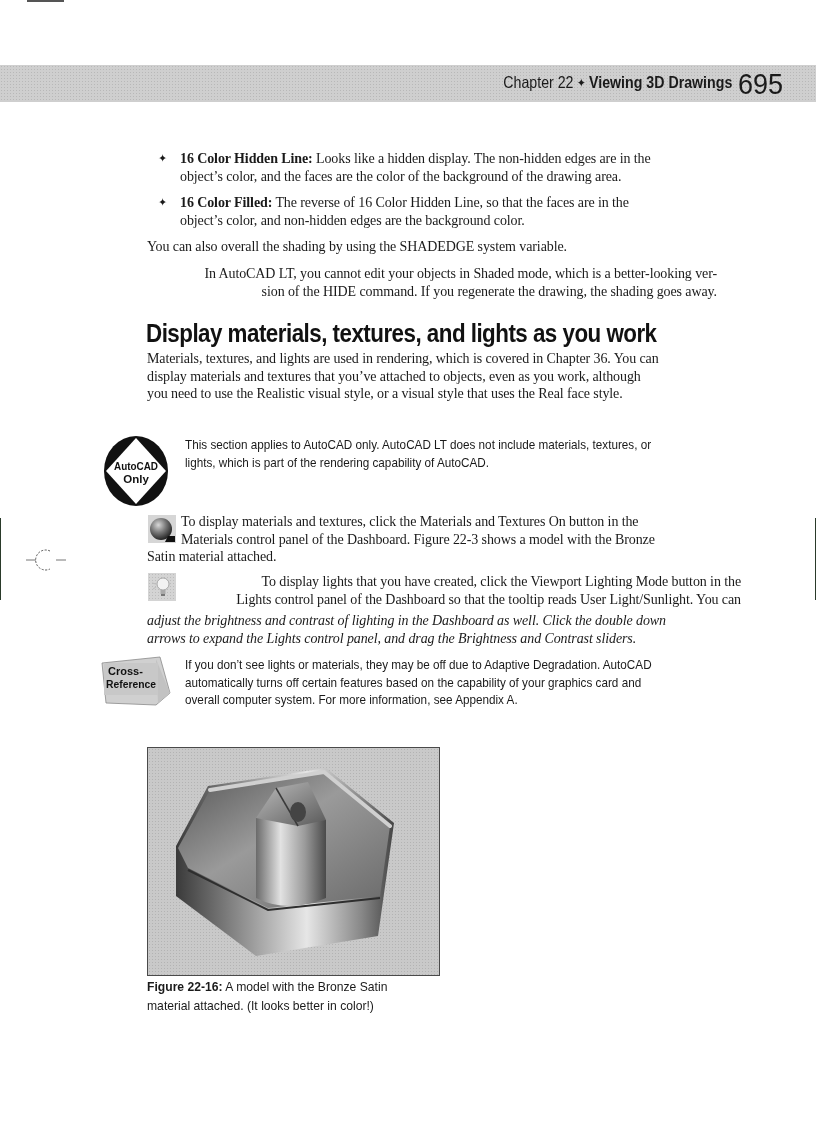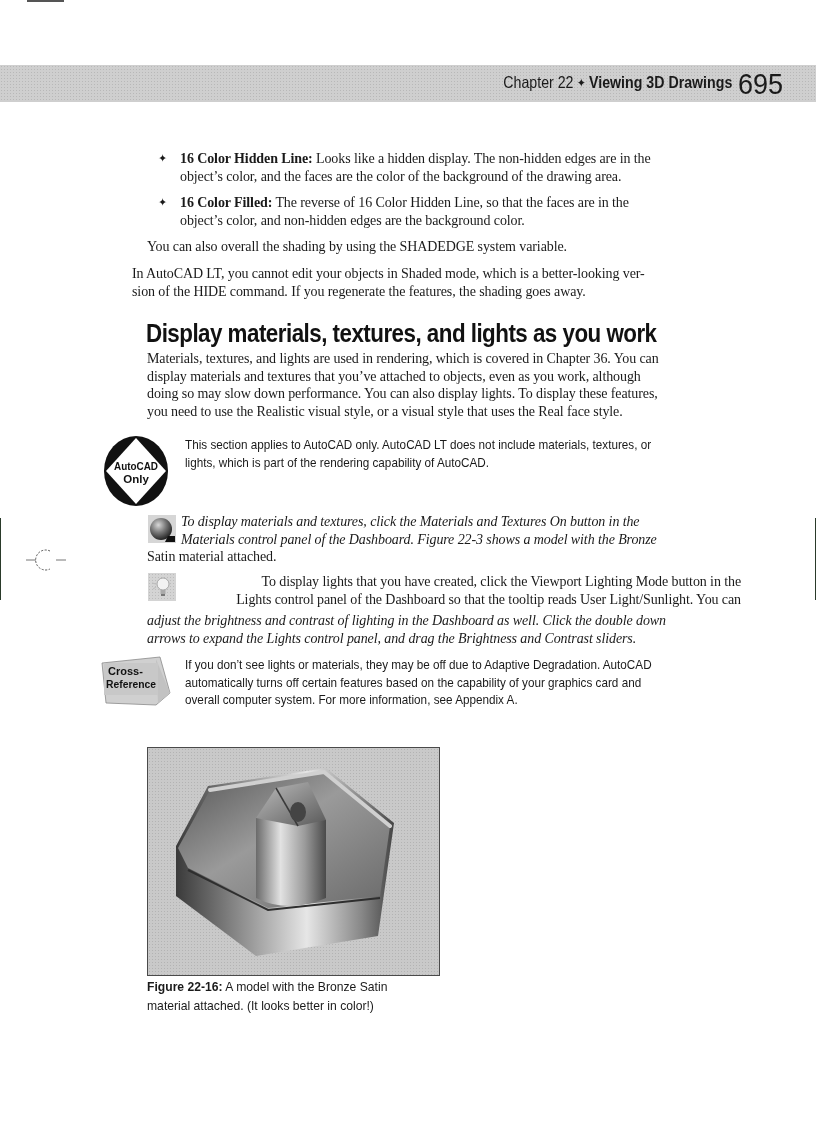--- a/index.html
+++ b/index.html
@@ -73,31 +73,30 @@
 </div>
 <div class="bullet text" style="top:194px;">
   <span class="diamond">✦</span>
   <div class="body">
     <div><b>16 Color Filled:</b><span> The reverse of 16 Color Hidden Line, so that the faces are in the</span></div>
     <div>object’s color, and non-hidden edges are the background color.</div>
   </div>
 </div>
 
 <div class="text" style="left:147px; top:238px;">You can also overall the shading by using the SHADEDGE system variable.</div>
-<div class="text" style="left:132px; top:265px; width:570px;">
+<div class="text" style="left:147px; top:265px; width:570px;text-align:right;">
   <div>In AutoCAD LT, you cannot edit your objects in Shaded mode, which is a better-looking ver-</div>
-  <div>sion of the HIDE command. If you regenerate the features, the shading goes away.</div>
+  <div>sion of the HIDE command. If you regenerate the drawing, the shading goes away.</div>
 </div>
 
 <div class="h2">Display materials, textures, and lights as you work</div>
 
 <div class="text" style="left:147px; top:350px; width:580px;">
   <div>Materials, textures, and lights are used in rendering, which is covered in Chapter 36. You can</div>
   <div>display materials and textures that you’ve attached to objects, even as you work, although</div>
-  <div>doing so may slow down performance. You can also display lights. To display these features,</div>
   <div>you need to use the Realistic visual style, or a visual style that uses the Real face style.</div>
 </div>
 
 <svg class="autocad-badge" viewBox="0 0 68 74">
   <ellipse cx="34" cy="37" rx="32" ry="35" fill="#111"></ellipse>
   <polygon points="34,4 64,37 34,70 4,37" fill="#fff"></polygon>
   <text x="34" y="36" text-anchor="middle" font-family="Liberation Sans, DejaVu Sans, sans-serif" font-weight="bold" font-size="11.5" fill="#111" textLength="44" lengthAdjust="spacingAndGlyphs">AutoCAD</text>
   <text x="34" y="49" text-anchor="middle" font-family="Liberation Sans, DejaVu Sans, sans-serif" font-weight="bold" font-size="11.5" fill="#111">Only</text>
 </svg>
 <div class="note-text" style="left:185px; top:437px; width:560px;">
@@ -110,21 +109,21 @@
     <radialGradient id="sph" cx="0.38" cy="0.32" r="0.7">
       <stop offset="0" stop-color="#d8d8d8"></stop>
       <stop offset="0.5" stop-color="#777"></stop>
       <stop offset="1" stop-color="#222"></stop>
     </radialGradient>
   </defs>
   <rect width="28" height="28" fill="#d6d6d6"></rect>
   <circle cx="13" cy="14" r="11" fill="url(#sph)"></circle>
   <polygon points="20,21 27,21 27,27 17,27" fill="#111"></polygon>
 </svg>
-<div class="text" style="left:181px; top:513px; width:540px;font-style:italic;">
+<div class="text" style="left:181px; top:513px; width:540px;">
   <div>To display materials and textures, click the Materials and Textures On button in the</div>
   <div>Materials control panel of the Dashboard. Figure 22-3 shows a model with the Bronze</div>
 </div>
 <div class="text" style="left:147px; top:548px;">Satin material attached.</div>
 
 <svg class="icon-lights" viewBox="0 0 28 28">
   <circle cx="15" cy="11" r="6" fill="#f2f2f2" stroke="#999" stroke-width="0.8"></circle>
   <rect x="12.5" y="17" width="5" height="4" fill="#aaa"></rect>
   <rect x="13" y="21" width="4" height="2" fill="#777"></rect>
   <line x1="4" y1="10" x2="8" y2="11" stroke="#bbb" stroke-width="1"></line>

